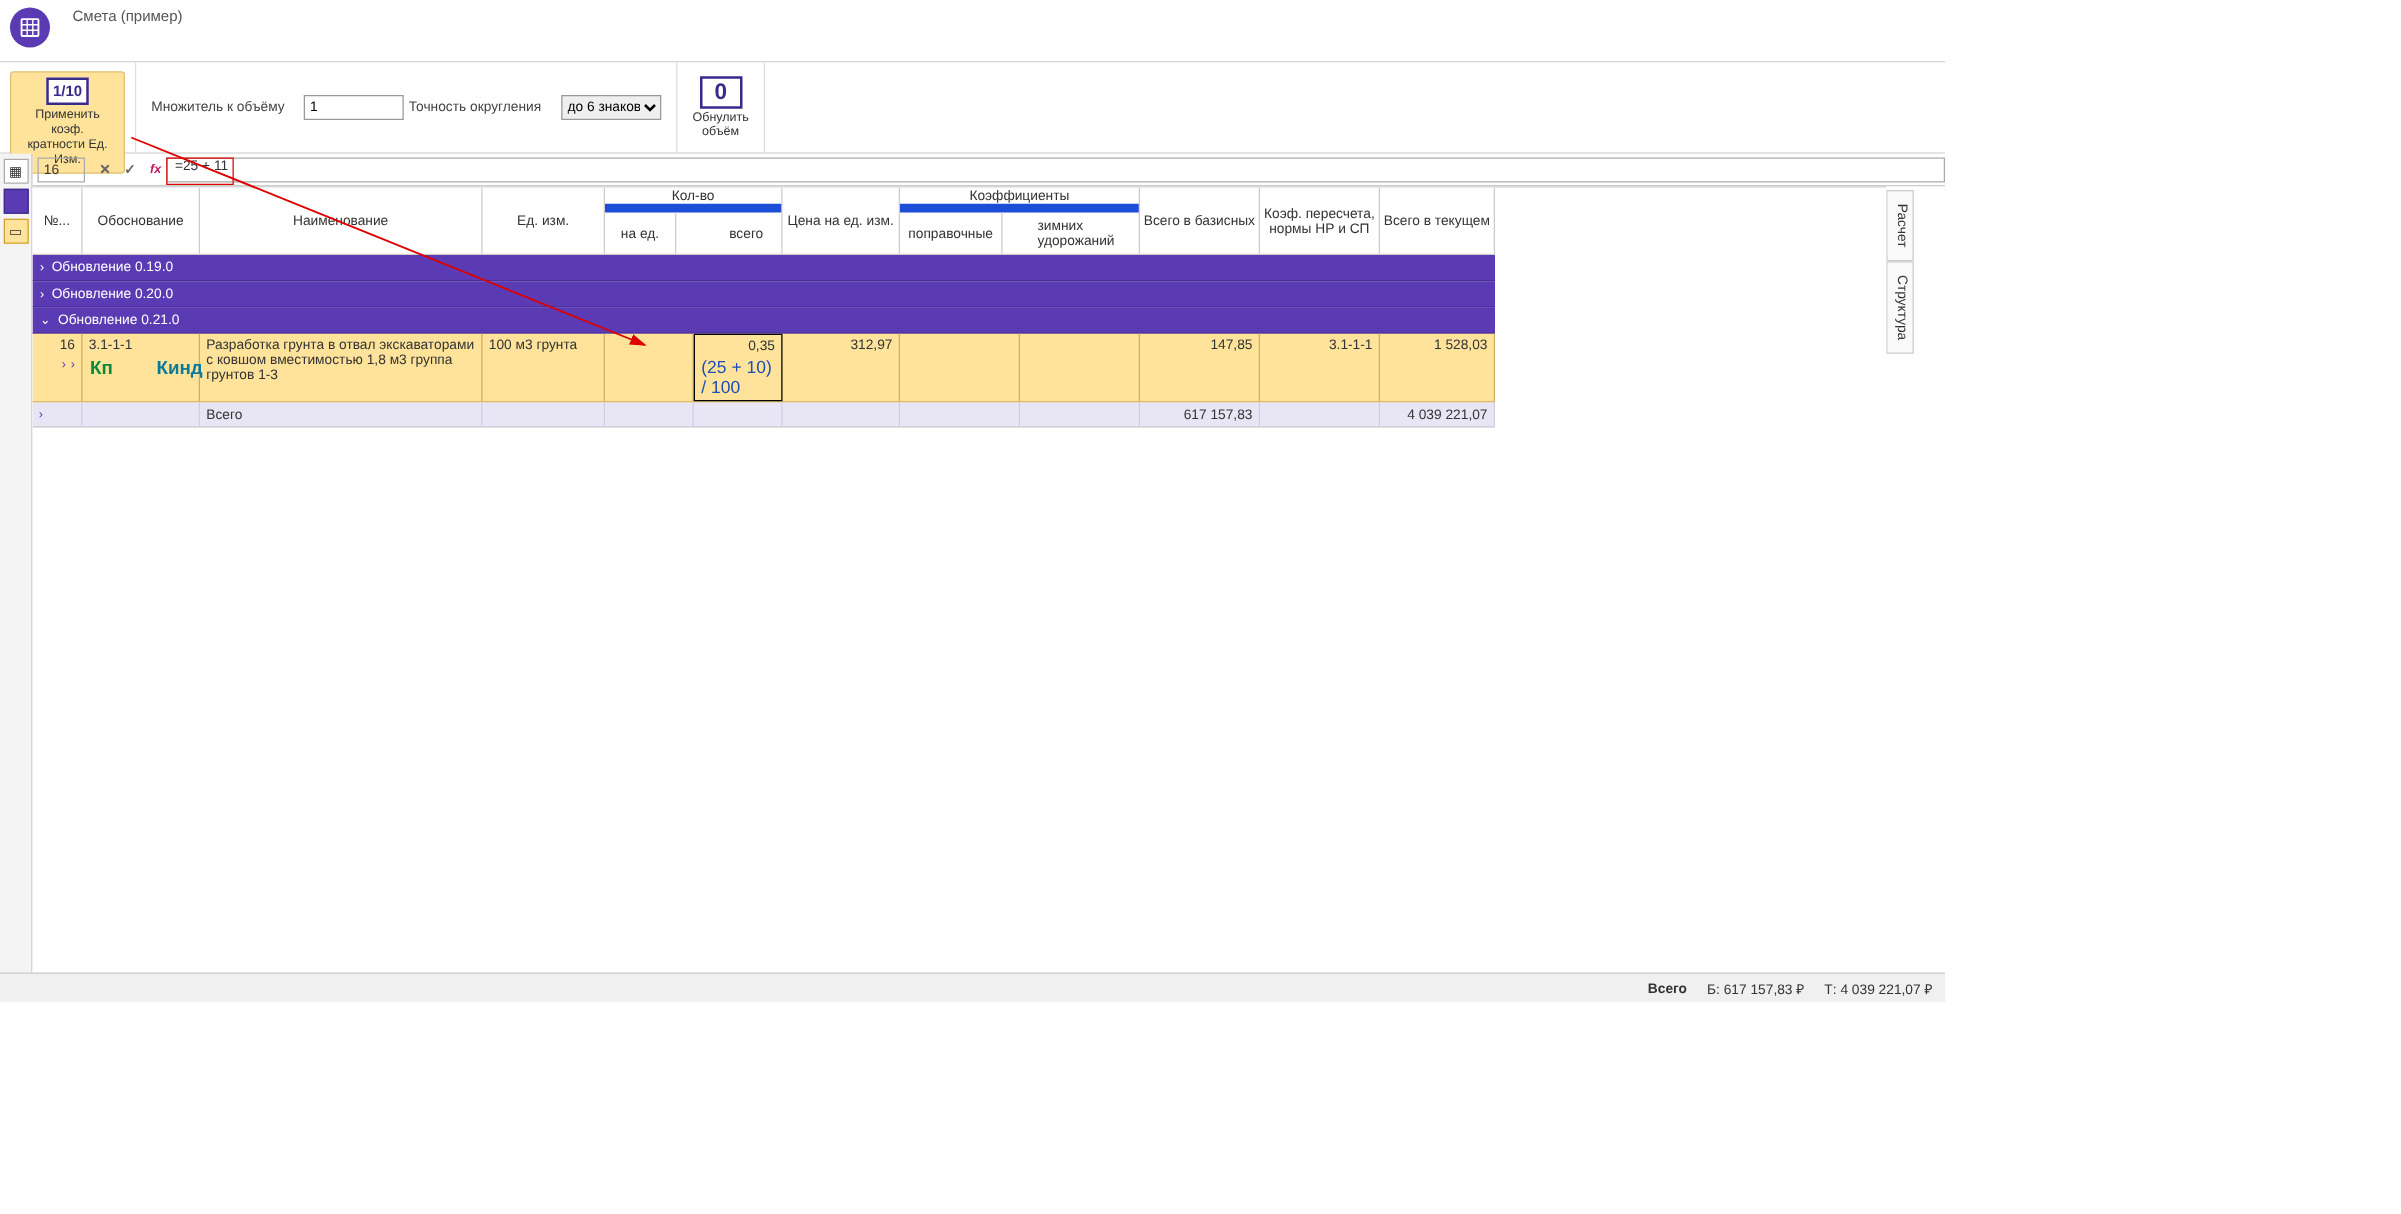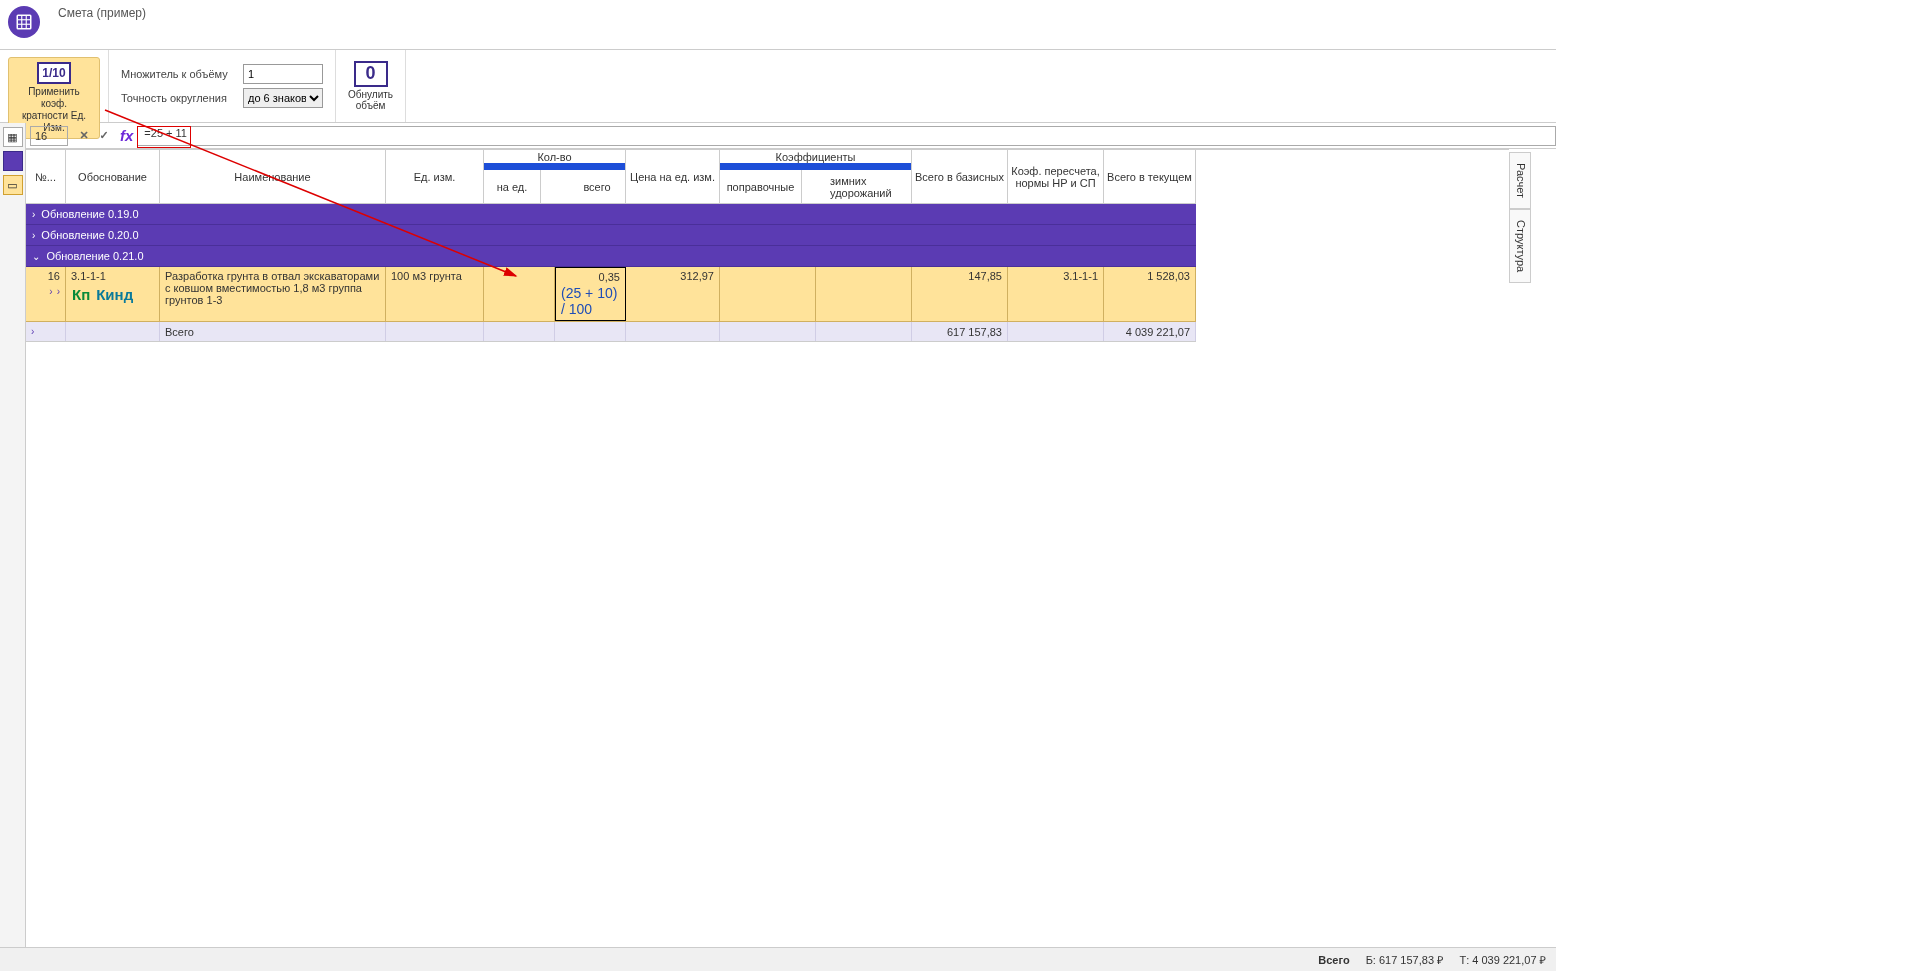--- a/index.html
+++ b/index.html
@@ -1,50 +1,50 @@
 <!DOCTYPE html>
 <html><head>
 <meta charset="utf-8">
 <style>
 * { box-sizing: border-box; margin: 0; padding: 0; }
 body { font-family: Arial, sans-serif; font-size: 11px; color: #333; background: #fff; overflow: hidden; }
-.app { width: 1556px; height: 971px; position: relative; }
+.app { width: 1556px; height: 802px; position: relative; }
 
 
 .titlebar { height: 50px; display: flex; align-items: flex-start; padding: 4px 0 0 4px; border-bottom: 1px solid #ccc; }
 .app-icon { width: 32px; height: 32px; background: #5b3bb3; border-radius: 50%; display: flex; align-items: center; justify-content: center; margin: 2px 8px 0 4px; }
 .app-icon svg { width: 18px; height: 18px; fill: #fff; }
 .title-tabs-col { display: flex; flex-direction: column; }
 .title-text { font-size: 12px; color: #555; padding: 2px 0 4px 10px; }
 .tabs { display: flex; gap: 0; }
 .tab { padding: 6px 16px; font-size: 12px; color: #666; cursor: pointer; border-bottom: 3px solid transparent; }
 .tab.active { color: #f08800; border-bottom-color: #f08800; font-weight: bold; }
 
 
 .ribbon { height: 73px; display: flex; border-bottom: 1px solid #ccc; background: #fff; }
 .ribbon-group { border-right: 1px solid #ddd; padding: 4px 8px; display: flex; flex-direction: column; align-items: center; justify-content: center; }
 .big-btn { background: #ffe39a; border: 1px solid #e0c070; border-radius: 3px; padding: 4px 6px; text-align: center; cursor: pointer; font-size: 10px; line-height: 1.2; width: 92px; margin-top: 24px; }
 .big-btn .icon-box { width: 34px; height: 22px; border: 2px solid #3a2a8a; margin: 0 auto 2px; display: flex; align-items: center; justify-content: center; color: #3a2a8a; font-weight: bold; font-size: 12px; background: #fff; }
-.param-rows { display: flex; flex-direction: column; gap: 4px; padding: 6px 4px; }
+.param-rows { display: flex; flex-direction: row; gap: 4px; padding: 6px 4px; }
 .param-row { display: flex; align-items: center; gap: 6px; }
 .param-label { font-size: 11px; color: #444; width: 116px; }
 .param-input { width: 80px; height: 20px; border: 1px solid #999; padding: 0 4px; font-size: 11px; }
 .param-select { width: 80px; height: 20px; border: 1px solid #999; font-size: 11px; }
 .zero-btn { text-align: center; cursor: pointer; font-size: 10px; line-height: 1.1; padding: 4px; }
 .zero-btn .zero-box { width: 34px; height: 26px; border: 2px solid #3a2a8a; margin: 0 auto 2px; display: flex; align-items: center; justify-content: center; color: #3a2a8a; font-weight: bold; font-size: 18px; }
 .note-box { width: 200px; height: 58px; border: 1px solid #bbb; margin: 6px; position: relative; }
 .note-placeholder { position: absolute; top: 3px; left: 6px; font-size: 9px; color: #6a5ab8; font-style: italic; }
 .note-underline { position: absolute; bottom: 4px; left: 4px; right: 4px; height: 1px; background: #6a5ab8; }
 
 
 .formula-row { height: 26px; display: flex; align-items: center; border-bottom: 1px solid #ccc; background: #fff; }
 .cell-ref { width: 38px; height: 20px; border: 1px solid #aaa; margin: 0 4px 0 30px; padding: 0 4px; font-size: 11px; display: flex; align-items: center; }
 .fx-icons { display: flex; gap: 4px; align-items: center; margin: 0 4px; }
 .fx-icon { width: 16px; height: 16px; display: flex; align-items: center; justify-content: center; color: #666; cursor: pointer; font-weight: bold; }
-.fx-label { font-size: 15px; color: #6d28d9; font-style: italic; font-weight: bold; margin: 0 4px; text-align: right; }
+.fx-label { font-size: 10px; color: #be185d; font-style: italic; font-weight: bold; margin: 0 4px; text-align: right; }
 .formula-input { flex: 1; height: 20px; border: 1px solid #aaa; padding: 0 6px; font-size: 11px; position: relative; }
 .formula-highlight { position: absolute; top: -1px; left: -1px; width: 54px; height: 22px; border: 1.5px solid #d00; pointer-events: none; }
 
 
 .left-rail { position: absolute; left: 0; top: 123px; width: 26px; background: #f4f4f4; height: calc(100% - 123px - 24px); border-right: 1px solid #ccc; display: flex; flex-direction: column; align-items: center; padding-top: 4px; gap: 4px; }
 .rail-btn { width: 20px; height: 20px; border: 1px solid #aaa; background: #fff; cursor: pointer; display:flex; align-items:center; justify-content:center; }
 .rail-btn.active { background: #ffe39a; border-color:#d0a030; }
 .rail-btn.purple { background:#5b3bb3; border-color:#3a2a8a; }
 
 
@@ -72,21 +72,21 @@
 .total-cell-sel { border: 1px solid #000; position: relative; }
 
 .sum-row { display: flex; background: #e8e6f5; height: 20px; border-bottom: 1px solid #ccc; }
 .scell { border-right: 1px solid #d0cde5; padding: 2px 5px; font-size: 11px; display: flex; align-items: center; }
 .scell.right { justify-content: flex-end; }
 .chev-small { color: #5b3bb3; font-size: 10px; cursor: pointer; }
 
 .badges { display: flex; gap: 4px; margin-top: 4px; }
 .badge-k { display:inline-block; font-size: 15px; font-weight: bold; padding:0 1px; }
 .k-blue { color: #0a8a3a; }
-.k-teal { color: #0a7a9a; }
+.k-teal { color: #0a7a9a; margin-left: 29px; }
 
 
 .bottom-tabs { position: absolute; left: 26px; right: 0; bottom: 24px; height: 0; }
 .doc-tab-bar { position: absolute; left: 10px; bottom: -22px; }
 .doc-tab { background: #ffe39a; border: 1px solid #d0a030; border-bottom: none; padding: 3px 10px; font-size: 11px; display: inline-flex; align-items: center; gap: 6px; cursor: pointer; }
 .doc-tab .close { color: #555; cursor: pointer; }
 
 
 .status { position: absolute; left: 0; right: 0; bottom: 0; height: 24px; background: #f0f0f0; border-top: 1px solid #ccc; display: flex; align-items: center; justify-content: flex-end; padding: 0 10px; font-size: 11px; gap: 16px; }
 .status .lbl { font-weight: bold; }

